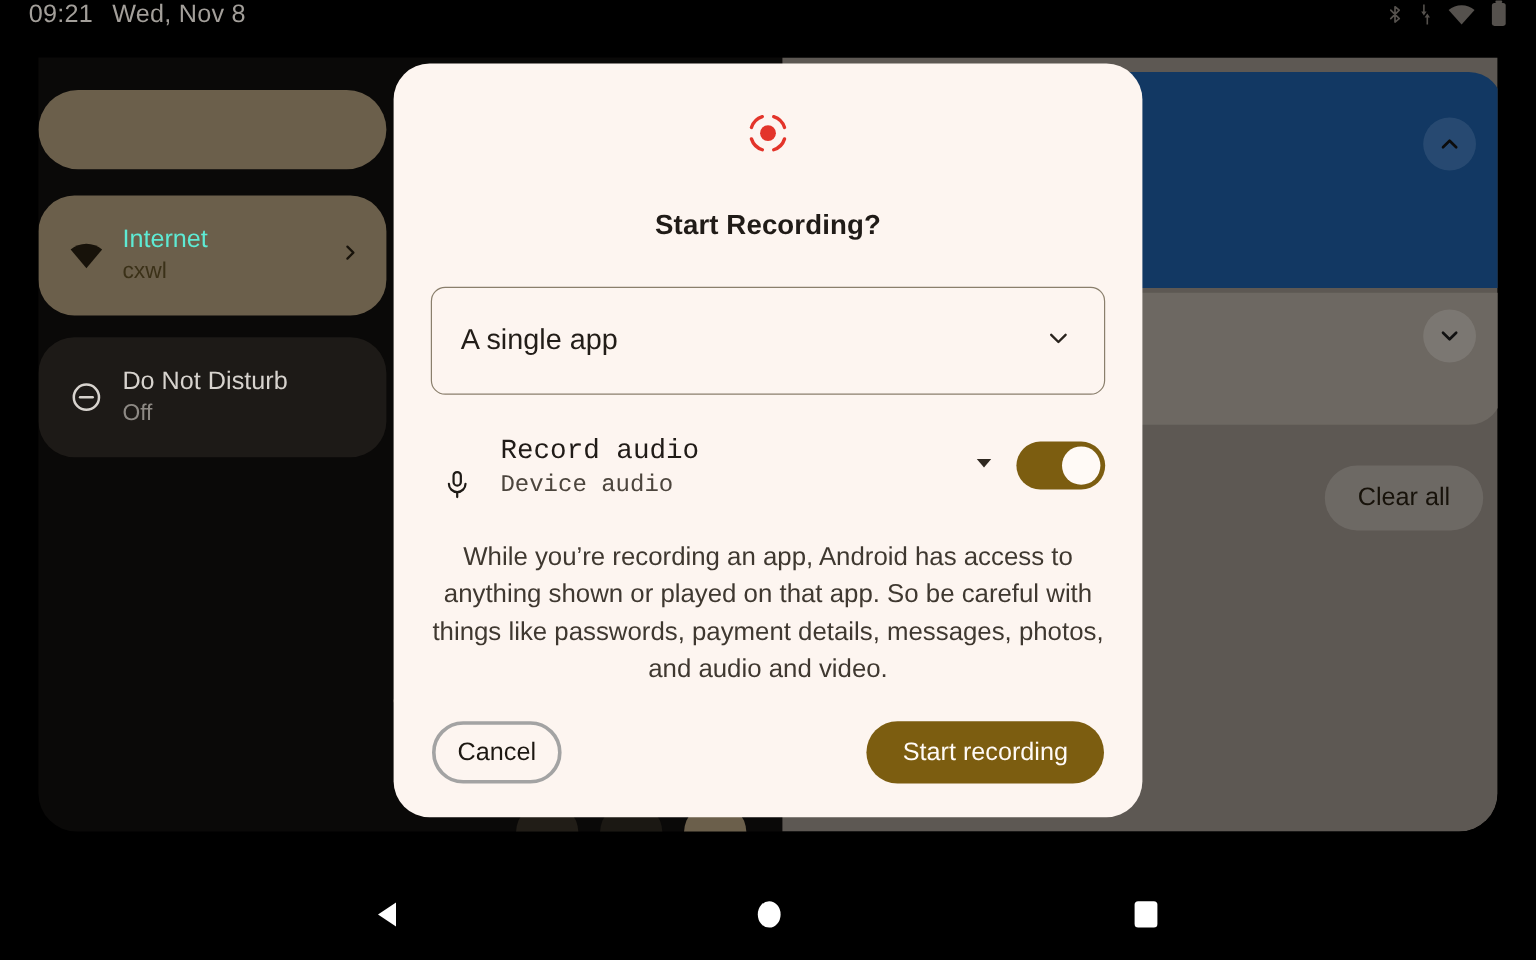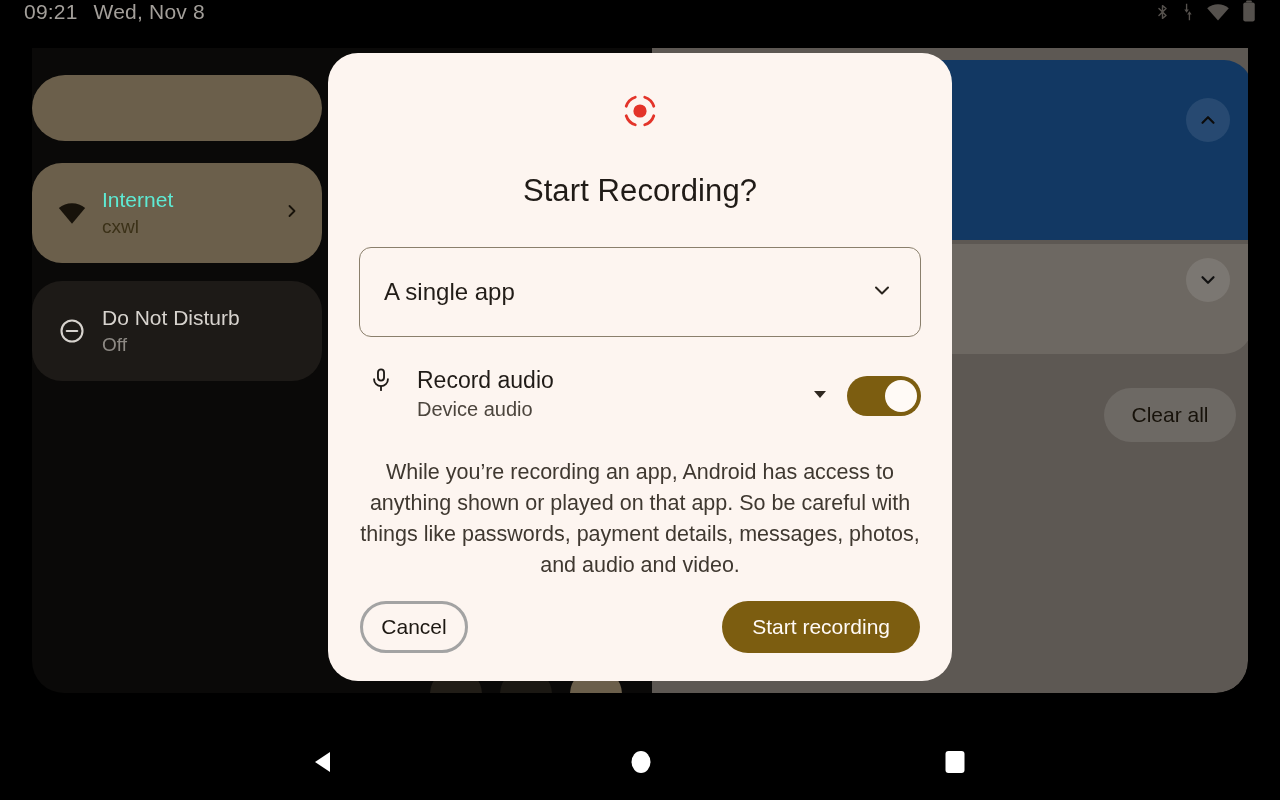--- a/index.html
+++ b/index.html
@@ -93,35 +93,35 @@
 
   
   #dialog {
     position: absolute; left: 328px; top: 53px; width: 624px; height: 628px;
     background: #fdf5f0; border-radius: 30px; z-index: 10;
     display: flex; flex-direction: column; align-items: center;
     padding: 32px 32px 0 32px;
   }
   #rec-icon { margin-top: 8px; margin-bottom: 10px; }
   #dialog-title {
-    font-size: 31px; color: #201b17; font-weight: 400; letter-spacing: .1px;
+    font-size: 23px; color: #201b17; font-weight: 700; letter-spacing: .1px;
     margin-top: 30px; margin-bottom: 0;
   }
   #app-select {
     margin-top: 38px; width: 562px; height: 90px;
     border: 1px solid #8a7f6c; border-radius: 12px;
     display: flex; align-items: center; padding: 0 24px;
     position: relative; background: transparent;
   }
   #app-select-value { font-size: 24px; color: #221d18; }
   #app-select-chevron { position: absolute; right: 26px; top: 50%; transform: translateY(-50%); }
 
   #audio-row {
     margin-top: 28px; width: 562px; height: 62px;
-    display: flex; align-items: flex-start; position: relative;
+    display: flex; align-items: flex-end; position: relative; font-family: Liberation Mono, monospace;
   }
   #mic-wrap { width: 44px; display: flex; align-items: center; justify-content: center; }
   #audio-texts { margin-left: 14px; }
   #audio-title { font-size: 23px; color: #201b17; line-height: 30px; }
   #audio-sub   { font-size: 20px; color: #4c453d; line-height: 28px; }
   #audio-caret { position: absolute; left: 452px; top: 50%; transform: translateY(-50%); }
   #audio-toggle {
     position: absolute; right: 0; top: 50%; transform: translateY(-50%);
     width: 74px; height: 40px; border-radius: 20px; background: #7c5d10;
   }

